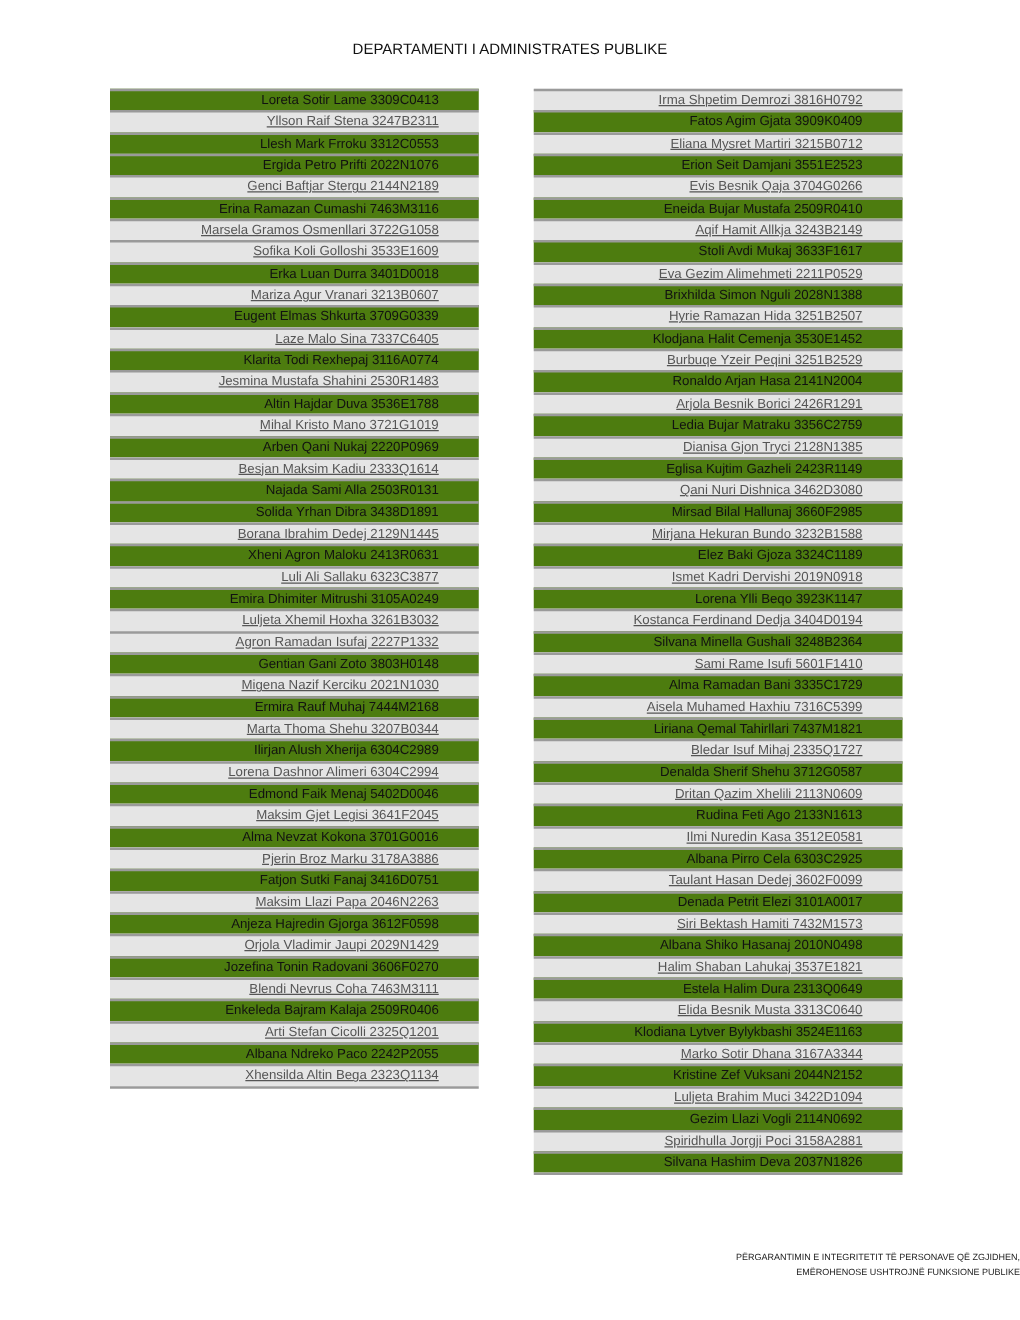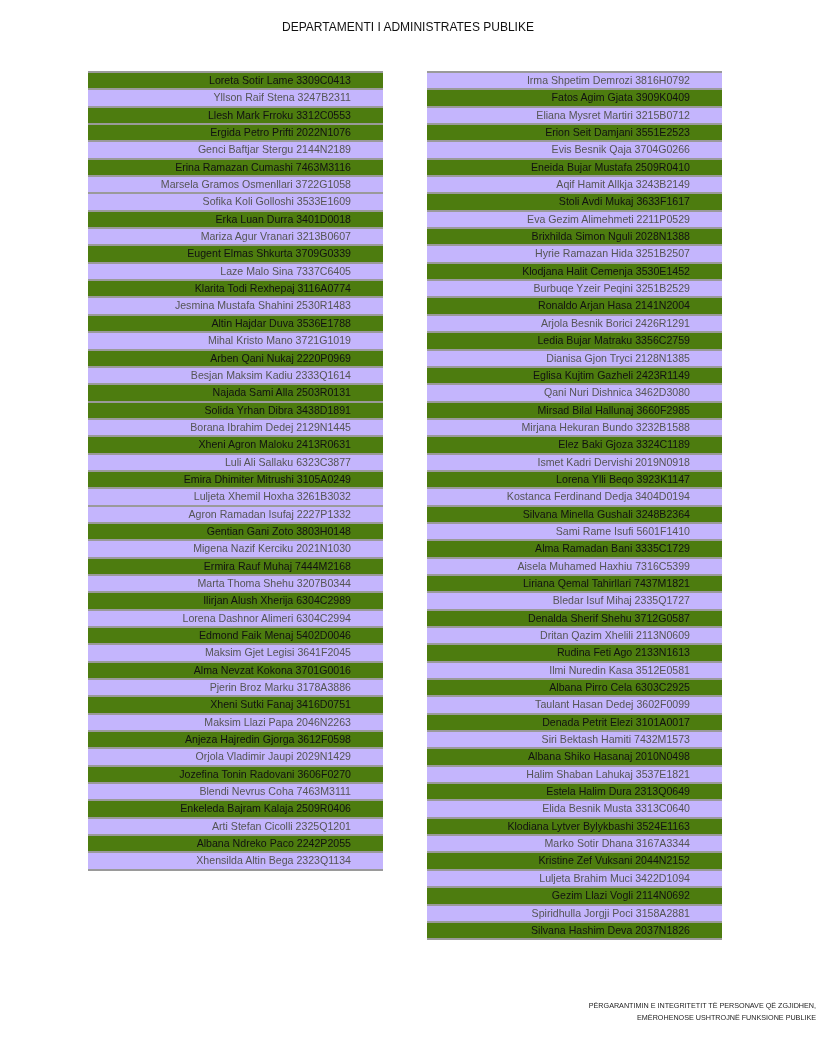--- a/index.html
+++ b/index.html
@@ -1,39 +1,39 @@
 <!DOCTYPE html>
 <html><head>
 <meta charset="utf-8">
 <style>
   html, body { margin: 0; padding: 0; background: #ffffff; }
   body {
     width: 816px; height: 1056px; position: relative; overflow: hidden;
     font-family: "DejaVu Sans Condensed", "Liberation Sans Narrow", "Liberation Sans", sans-serif;
   }
   .title {
-    position: absolute; left: 0; top: 20px; width: 816px; text-align: center;
+    position: absolute; left: 0; top: 32px; width: 816px; text-align: center;
     font-family: "Liberation Sans", sans-serif; font-size: 12px; color: #111;
     letter-spacing: 0px;
   }
   .col {
     position: absolute; top: 71px; width: 295px;
   }
   .col.left { left: 88px; }
   .col.right { left: 427px; }
   .row {
     height: 17.35px; box-sizing: border-box;
     border-top: 2px solid #9a9a9a;
     text-align: right; padding-right: 32px;
     font-family: "Liberation Sans", sans-serif;
     font-size: 10.6px; line-height: 15px;
     white-space: nowrap; overflow: hidden;
   }
   .row.shade { background: #4d7c0f; color: #111; }
-  .row.plain { background: #c4b5fd; color: #555; }
+  .row.plain { background: #e5e5e5; color: #555; text-decoration: underline; }
   .col .end { height: 0; border-top: 2px solid #9a9a9a; }
   .footer {
     position: absolute; left: 0; top: 1000px; width: 816px; text-align: right;
     font-family: "Liberation Sans", sans-serif; font-size: 7.2px; color: #222;
     line-height: 12px;
   }
 </style>
 </head>
 <body>
 
@@ -69,21 +69,21 @@
     <div class="row shade">Gentian Gani Zoto 3803H0148</div>
     <div class="row plain">Migena Nazif Kerciku 2021N1030</div>
     <div class="row shade">Ermira Rauf Muhaj 7444M2168</div>
     <div class="row plain">Marta Thoma Shehu 3207B0344</div>
     <div class="row shade">Ilirjan Alush Xherija 6304C2989</div>
     <div class="row plain">Lorena Dashnor Alimeri 6304C2994</div>
     <div class="row shade">Edmond Faik Menaj 5402D0046</div>
     <div class="row plain">Maksim Gjet Legisi 3641F2045</div>
     <div class="row shade">Alma Nevzat Kokona 3701G0016</div>
     <div class="row plain">Pjerin Broz Marku 3178A3886</div>
-    <div class="row shade">Xheni Sutki Fanaj 3416D0751</div>
+    <div class="row shade">Fatjon Sutki Fanaj 3416D0751</div>
     <div class="row plain">Maksim Llazi Papa 2046N2263</div>
     <div class="row shade">Anjeza Hajredin Gjorga 3612F0598</div>
     <div class="row plain">Orjola Vladimir Jaupi 2029N1429</div>
     <div class="row shade">Jozefina Tonin Radovani 3606F0270</div>
     <div class="row plain">Blendi Nevrus Coha 7463M3111</div>
     <div class="row shade">Enkeleda Bajram Kalaja 2509R0406</div>
     <div class="row plain">Arti Stefan Cicolli 2325Q1201</div>
     <div class="row shade">Albana Ndreko Paco 2242P2055</div>
     <div class="row plain">Xhensilda Altin Bega 2323Q1134</div>
     <div class="end"></div>

